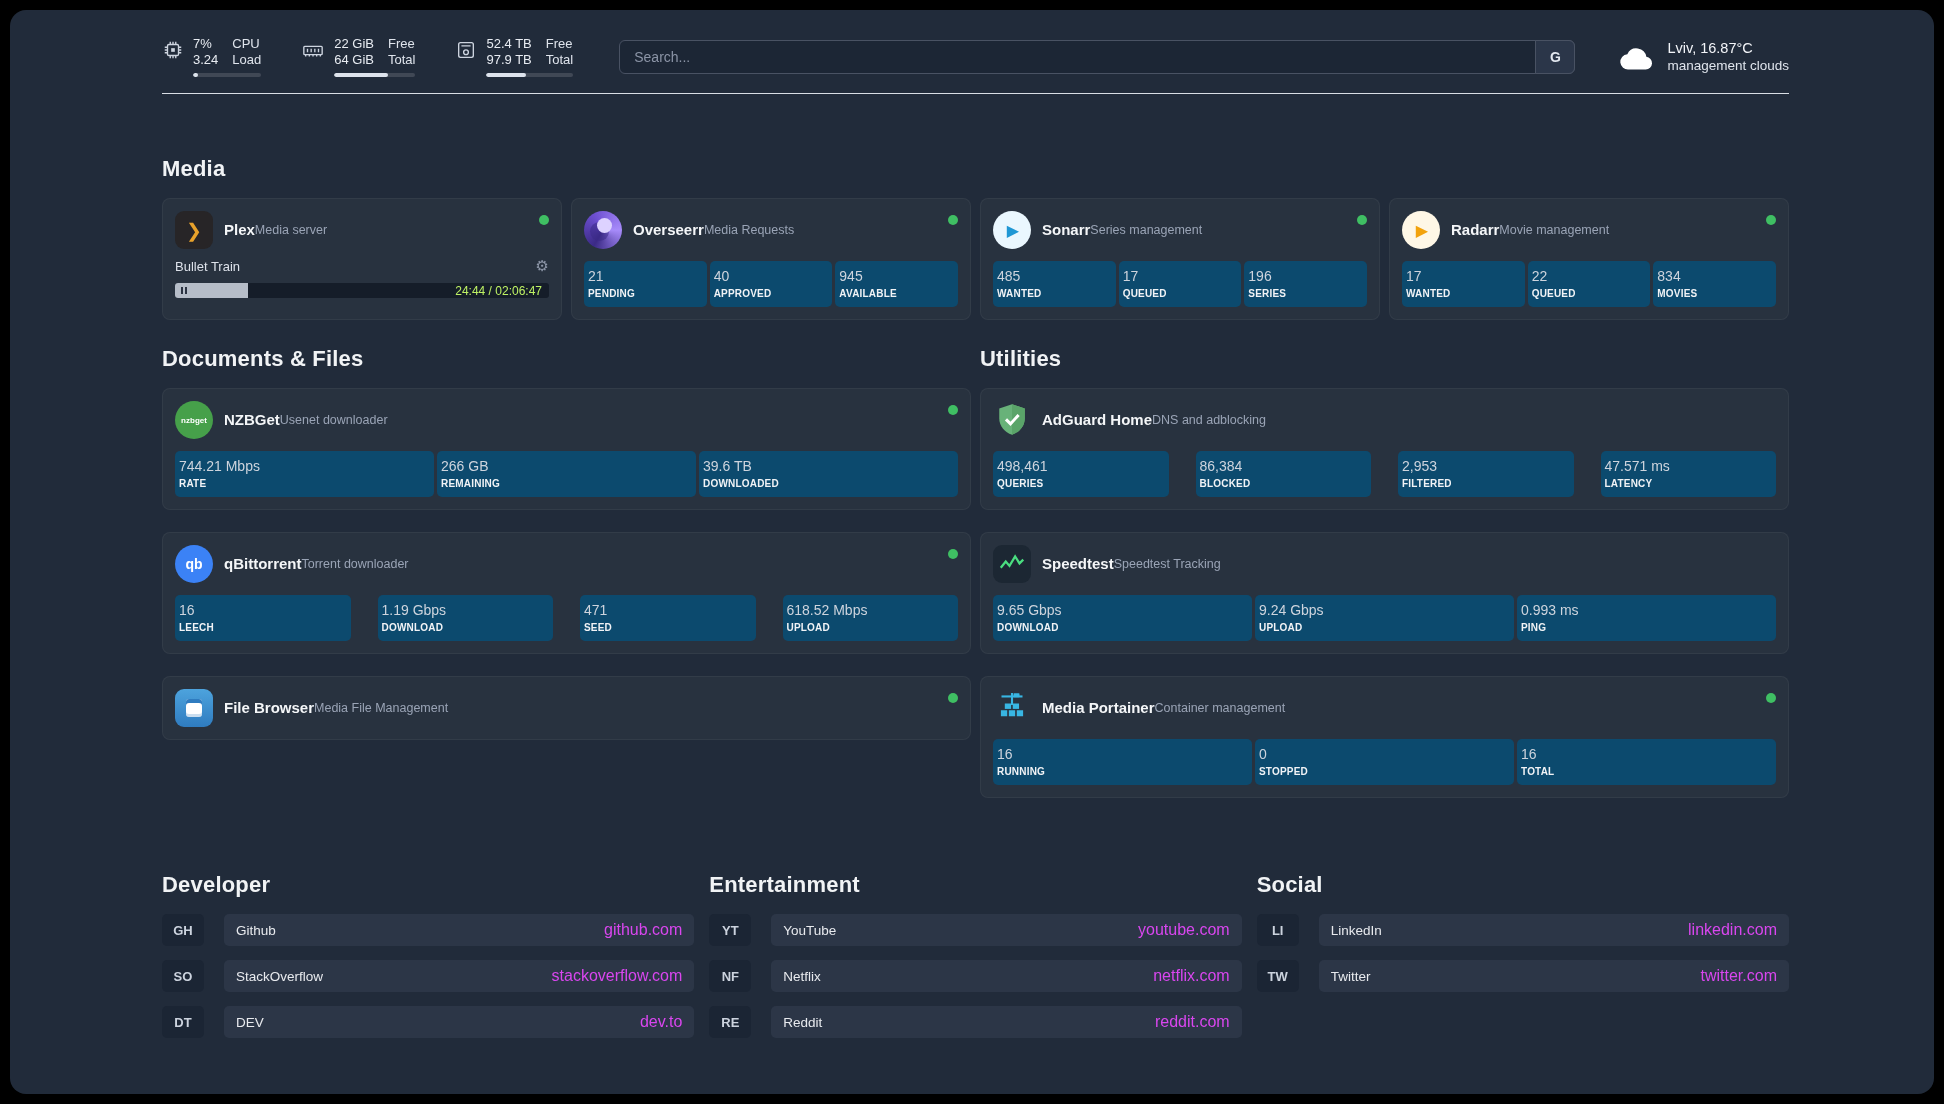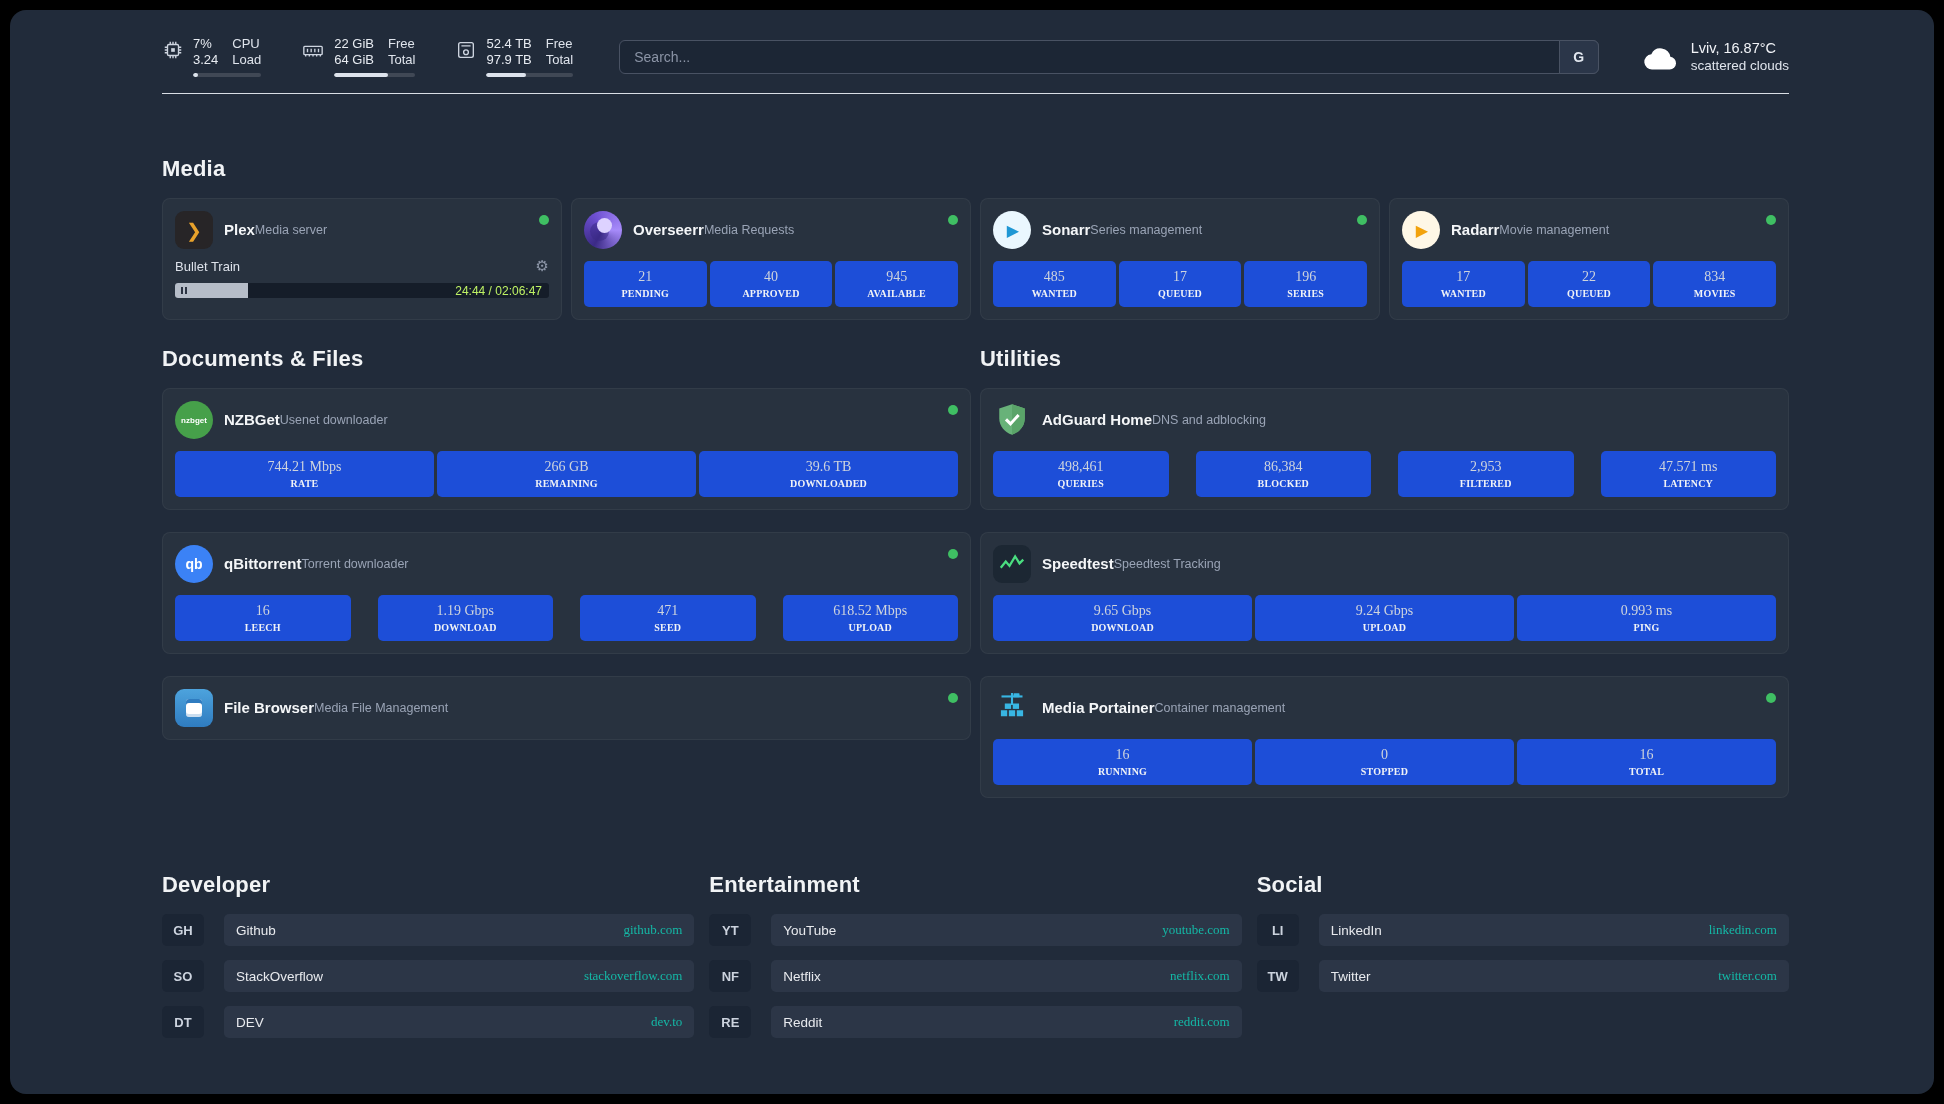--- a/index.html
+++ b/index.html
@@ -38,21 +38,21 @@
   
   .card { background:#28323f; border:1px solid rgba(255,255,255,0.05); border-radius:8px; padding:12px; cursor:pointer; }
   .card-head { display:flex; align-items:center; gap:11px; }
   .app-meta { display:flex; flex-direction:row; }
   .app-name { font-size:15px; font-weight:600; color:#f4f6f8; line-height:18px; }
   .app-sub { font-size:12.5px; color:#9aa4b6; margin-top:2px; }
   .dot { margin-left:auto; width:10px; height:10px; border-radius:50%; background:#3fbf63; flex:none; align-self:flex-start; margin-top:4px; }
   .tiles { display:grid; gap:3px; margin-top:12px; }
   .cols-3 { grid-template-columns:repeat(3,1fr); }
   .cols-4 { grid-template-columns:repeat(4,1fr);gap:27px; }
-  .tile { background:#1d4ed8; border-radius:5px; padding:7px 4px 8px; text-align:center;font-family:Liberation Serif, serif; }
+  .tile { background:#0c4a6e; border-radius:5px; padding:7px 4px 8px; text-align:left; }
   .tile-value { font-size:14px; color:#ced4dd; line-height:17px; }
   .tile-label { font-size:10px; font-weight:700; color:#f1f3f6; margin-top:3px; letter-spacing:0.2px; }
 
   
   .app-icon { width:38px; height:38px; flex:none; display:flex; align-items:center; justify-content:center; border-radius:50%; position:relative; overflow:hidden; }
   .plex { border-radius:9px; background:#272527; color:#e8a22b; font-size:19px; font-weight:700; }
   .overseerr { background:conic-gradient(from 210deg,#3b2a86,#6d4fd1,#a78bfa,#3b2a86); }
   .overseerr::after { content:""; position:absolute; width:15px; height:15px; border-radius:50%; background:#ddd2ff; top:7px; left:13px; box-shadow:-5px 6px 0 2px rgba(59,42,134,0.55); }
   .sonarr { background:#eaf7fe; color:#1f97d4; font-size:16px; padding-left:2px; }
   .radarr { background:#fef7e6; color:#f2a20c; font-size:16px; padding-left:2px; }
@@ -73,21 +73,21 @@
   .pause i { display:block; width:2px; height:7px; background:#2b3342; }
   .ptime { position:absolute; right:7px; top:50%; transform:translateY(-50%); font-size:12px; color:#bef264; }
 
   
   .bookmarks { display:grid; grid-template-columns:1fr 1fr 1fr; gap:15px; margin-top:74px; padding-bottom:36px; }
   .bm-title { margin-bottom:16px; }
   .bm-row { display:flex; gap:20px; margin-bottom:14px; cursor:pointer; }
   .bm-abbr { width:42px; height:32px; background:#1b2534; border-radius:5px; color:#ccd3de; font-size:13px; font-weight:700; display:flex; align-items:center; justify-content:center; flex:none; }
   .bm-bar { flex:1; height:32px; background:#2c3647; border-radius:5px; display:flex; align-items:center; justify-content:space-between; padding:0 12px; }
   .bm-name { font-size:13.5px; color:#e8eaee; }
-  .bm-url { font-size:13px; color:#14b8a6;font-family:Liberation Serif, serif; }
+  .bm-url { font-size:16px; color:#d946ef; }
 
   svg { display:block; }
 </style>
 </head>
 <body>
 
 <div class="page">
   <div class="container">
 
     <div class="topbar">
@@ -172,21 +172,21 @@
       </div>
 
       <div class="weather">
         <span>
           <svg width="40" height="32" viewBox="0 0 24 18" fill="#ffffff">
             <path d="M7 16.5h10.2a3.8 3.8 0 0 0 .4-7.58A6 6 0 0 0 6.2 7.3 4.6 4.6 0 0 0 7 16.5Z"></path>
           </svg>
         </span>
         <div class="weather-text">
           <span class="weather-loc">Lviv, 16.87°C</span>
-          <span class="weather-cond">scattered clouds</span>
+          <span class="weather-cond">management clouds</span>
         </div>
       </div>
     </div>
 
     <div class="divider"></div>
 
     <h2 class="section-title media-title">Media</h2>
 
     <div class="media-grid">
 

